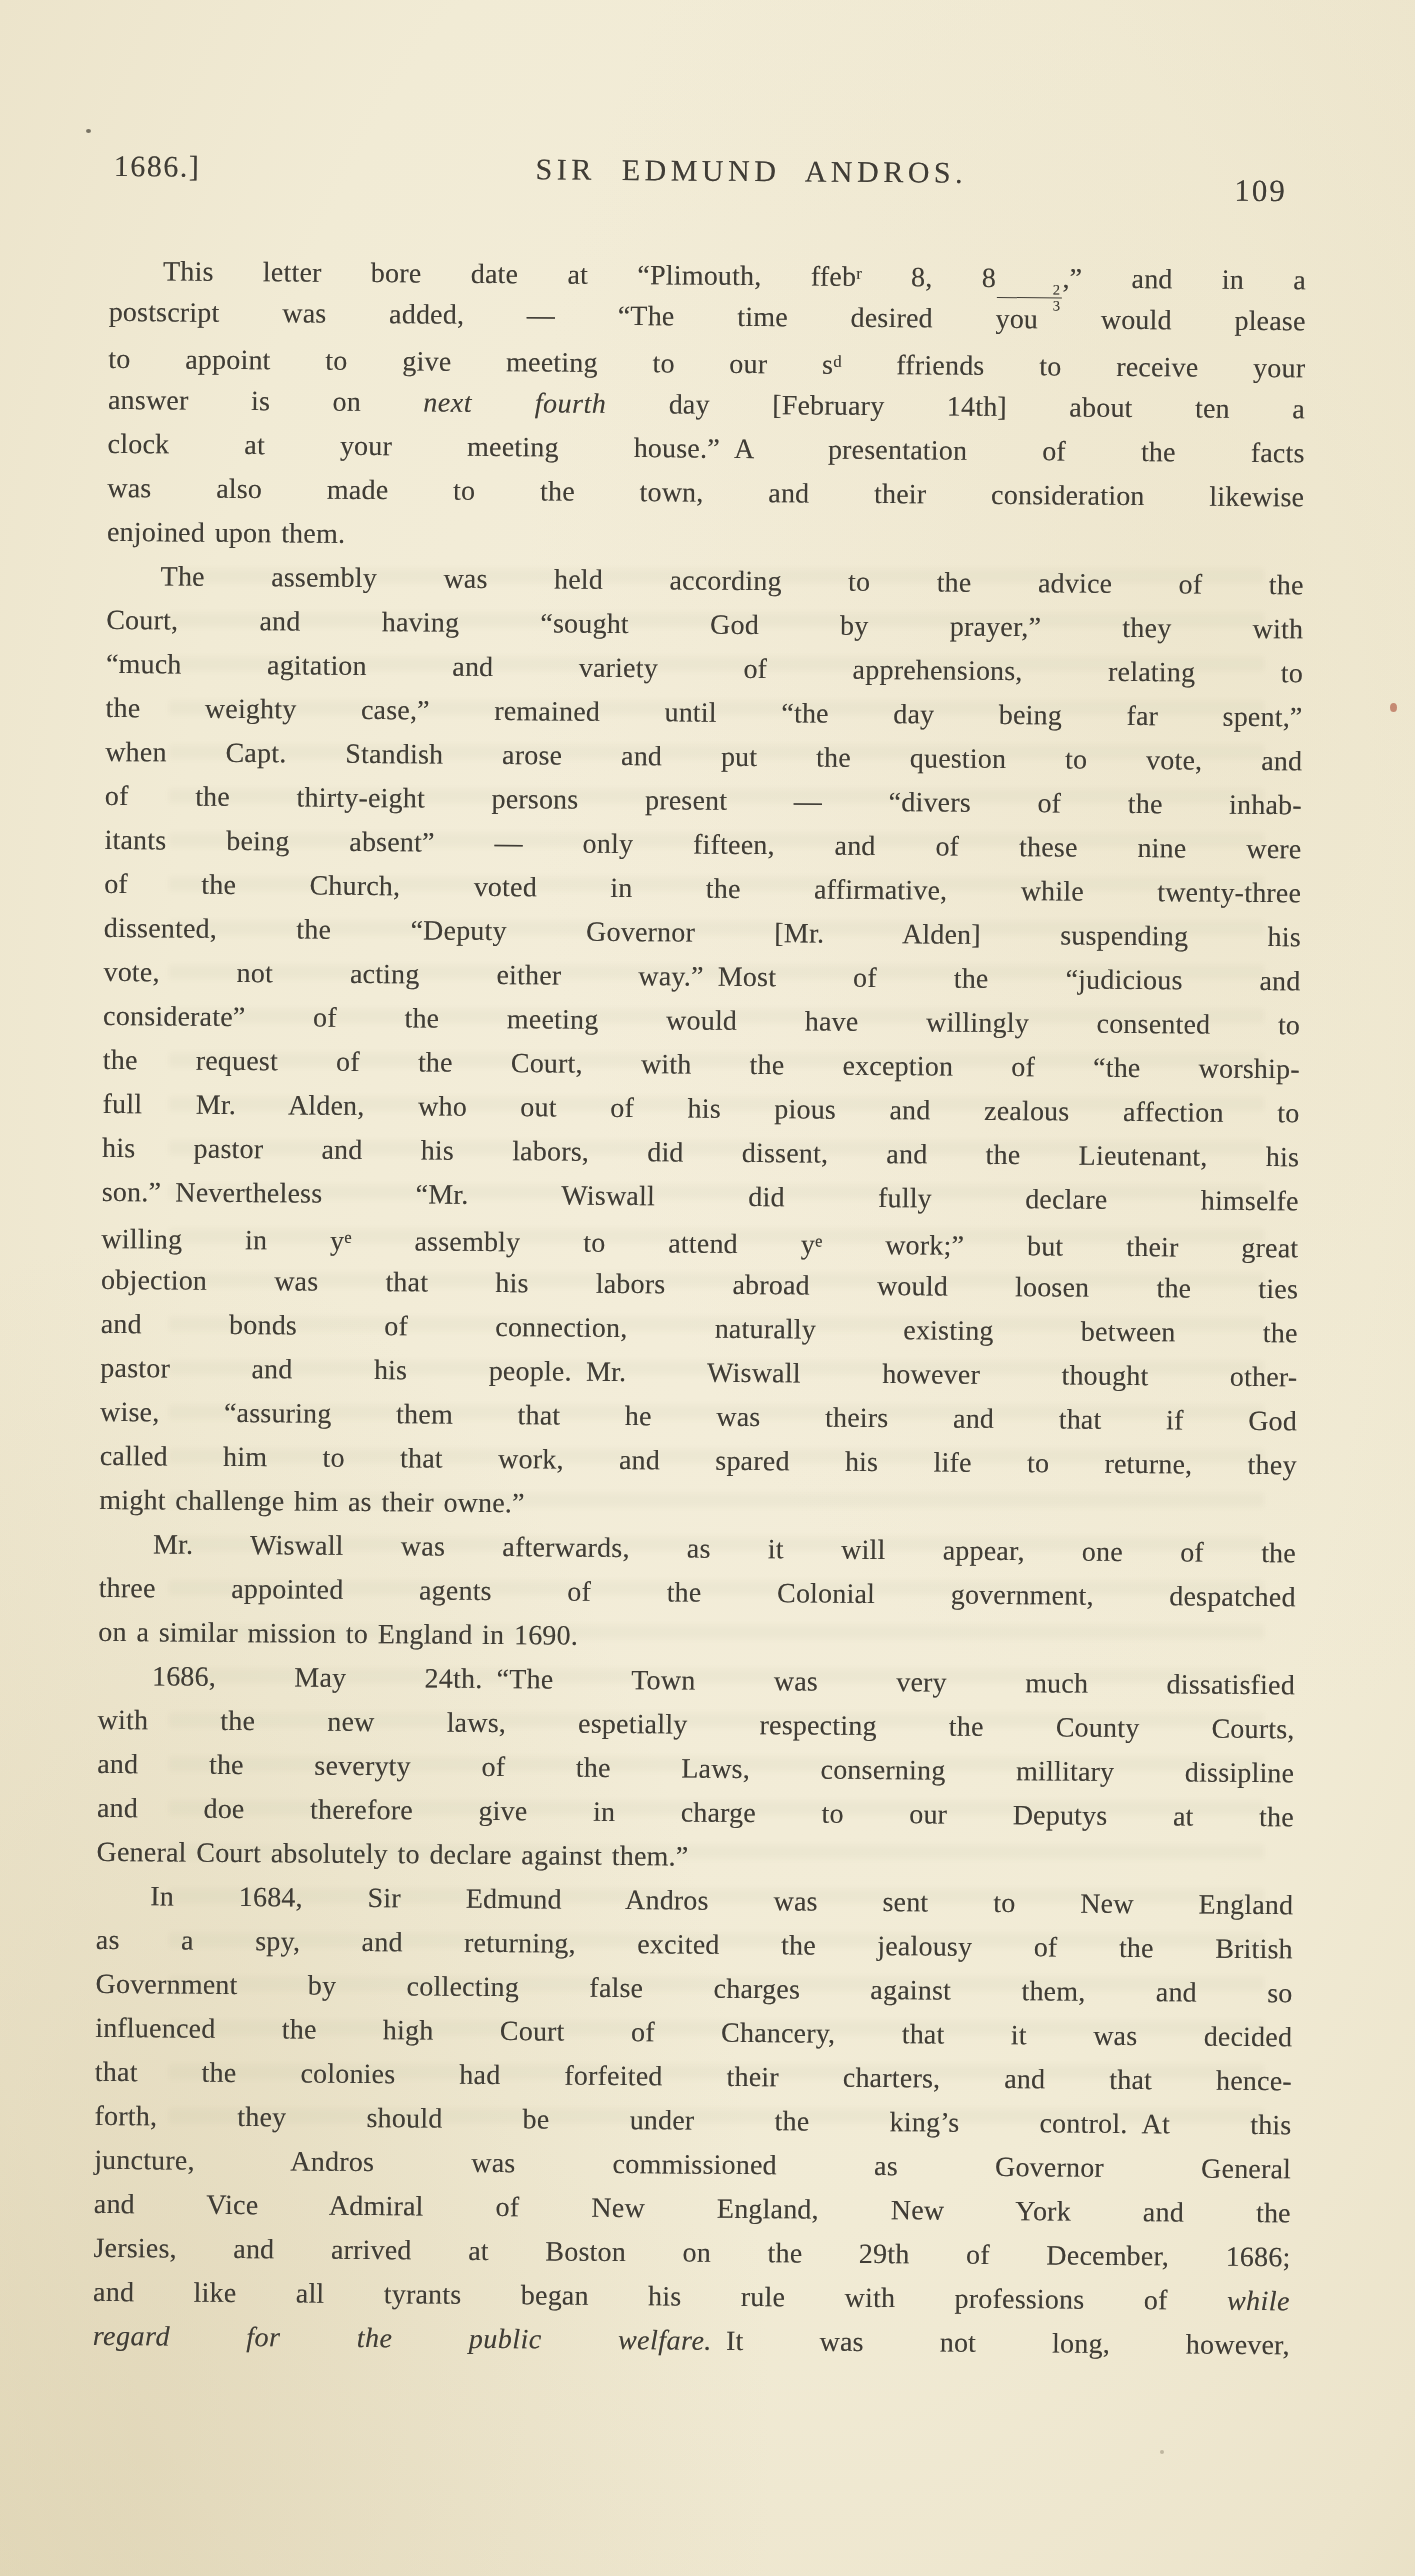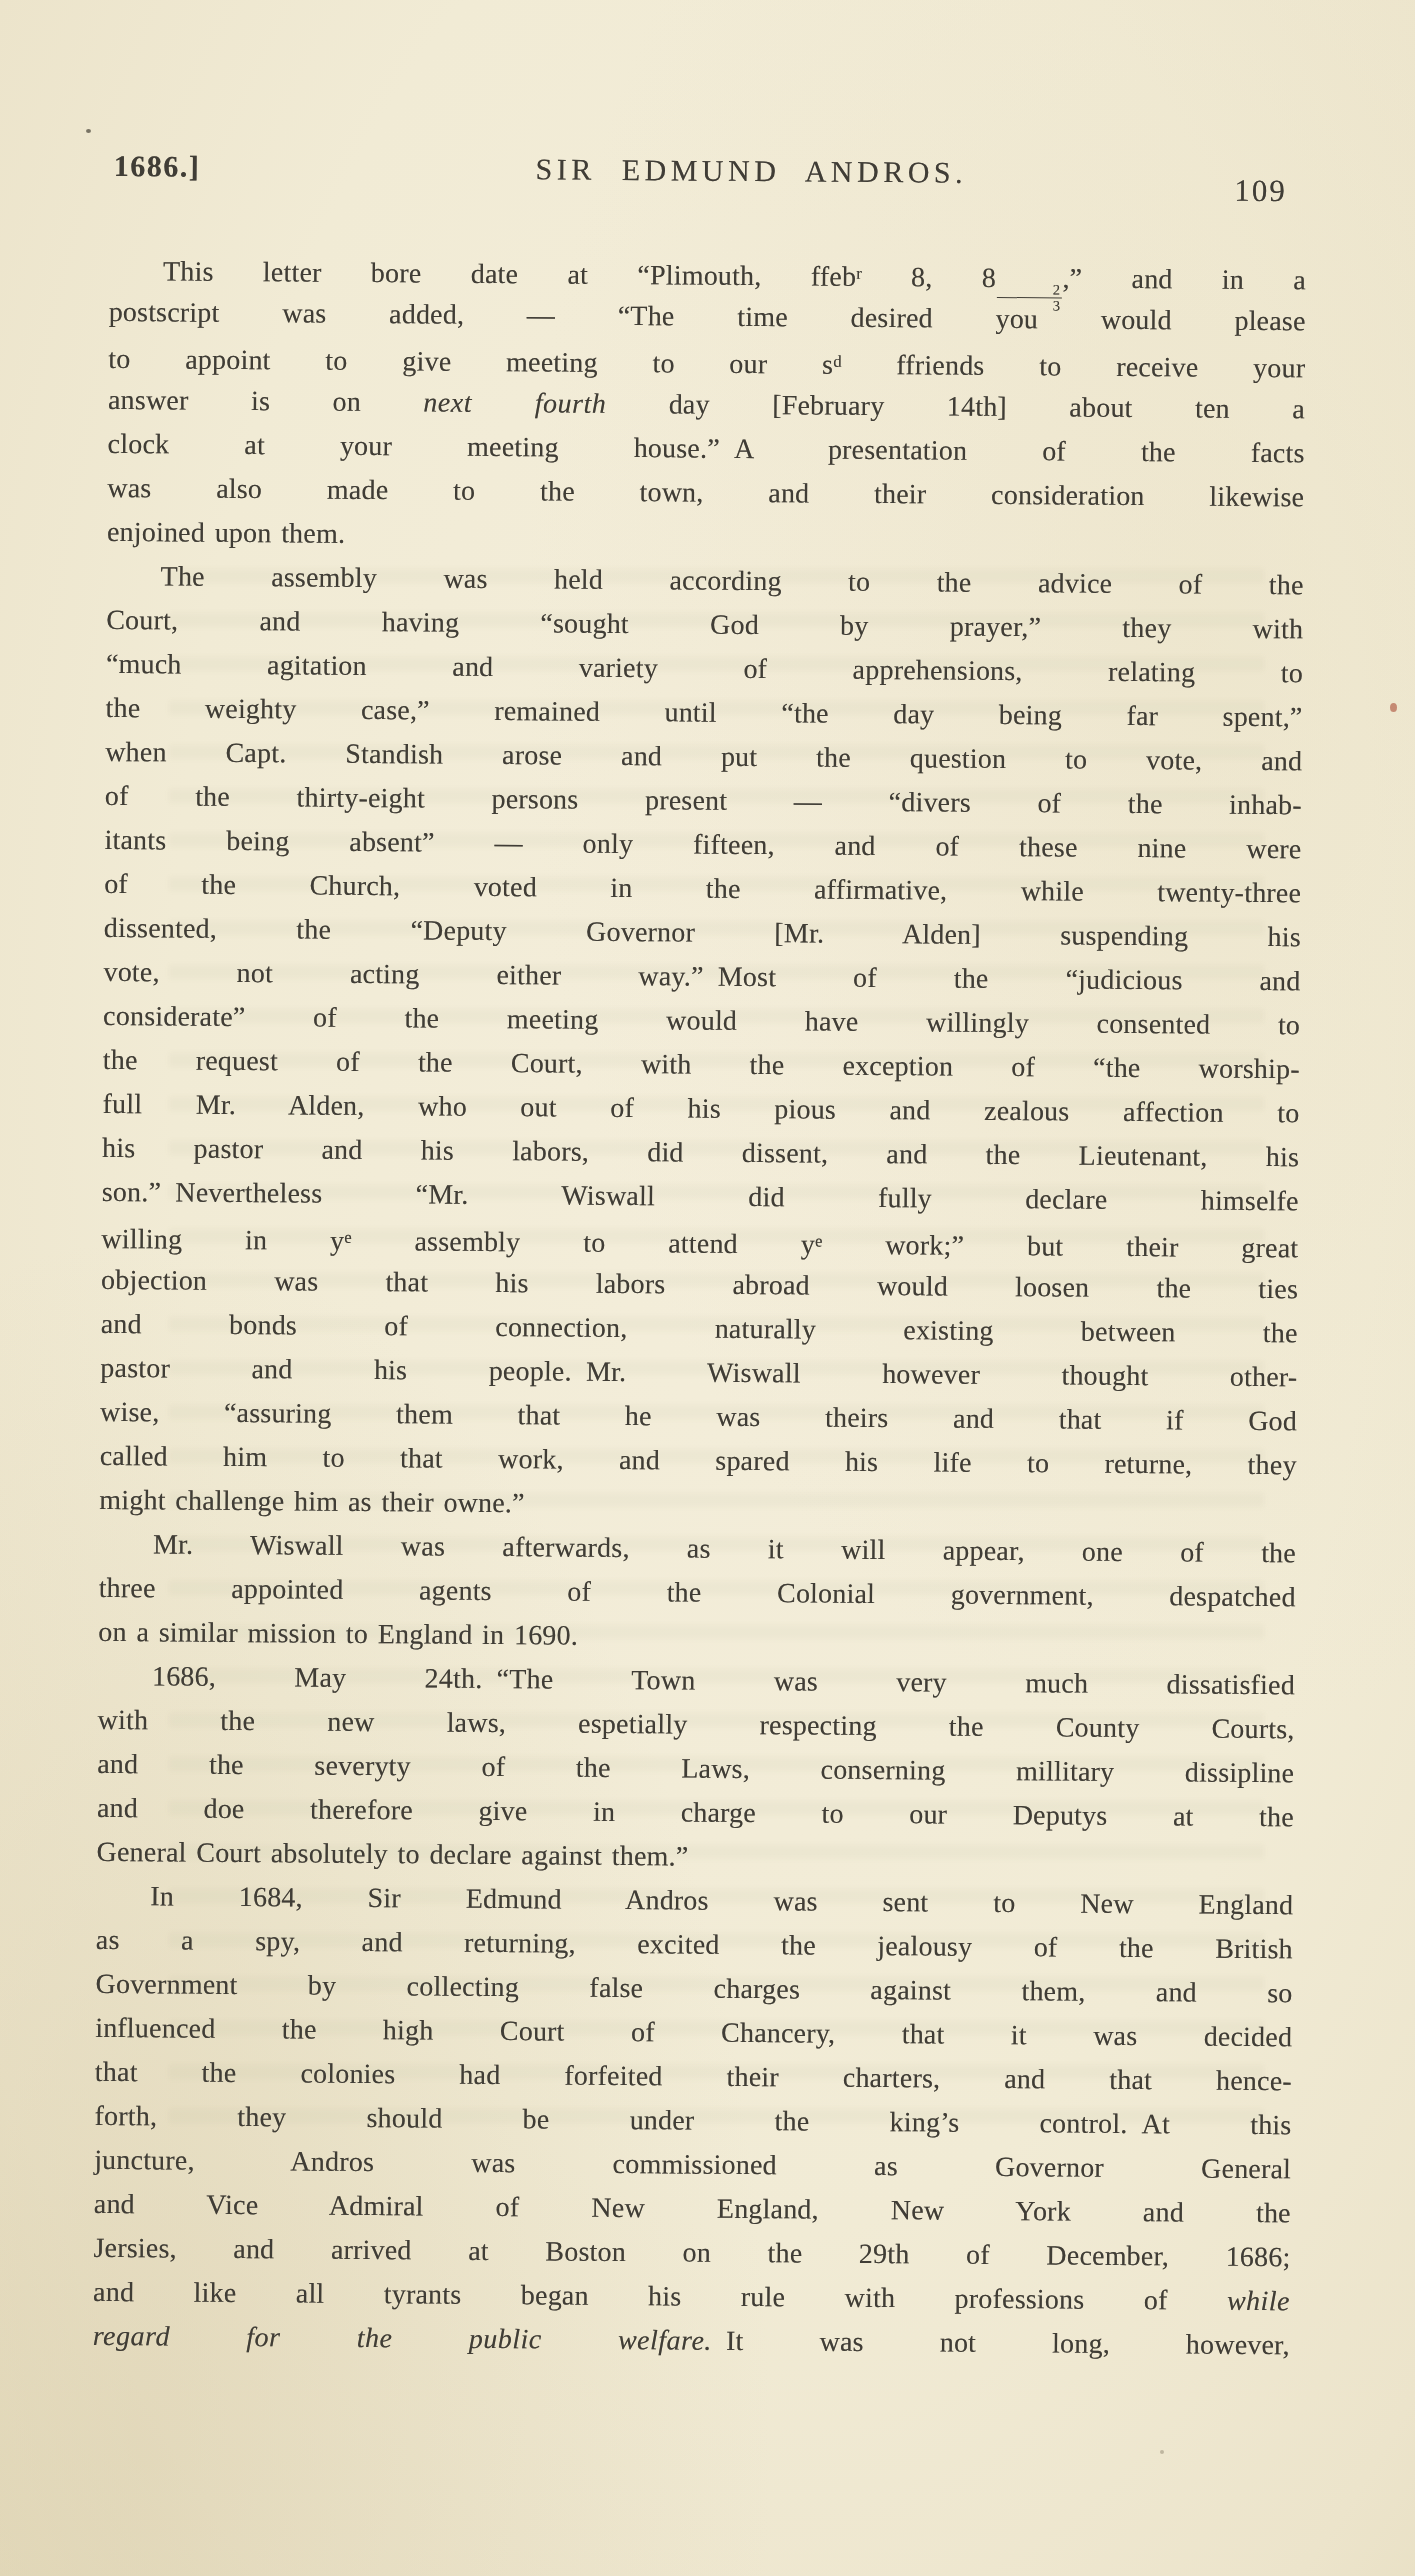--- a/index.html
+++ b/index.html
@@ -53,21 +53,20 @@
     display: flex;
     align-items: flex-start;
     font-size: 30px;
     margin-bottom: 46px;
     text-shadow: 0 0 0.5px rgba(64,61,54,0.55);
   }
   .head-left {
     padding-left: 4px;
     letter-spacing: 1.5px;
     white-space: nowrap;
-    font-weight: bold;
   }
   .head-center {
     flex: 1;
     text-align: center;
     letter-spacing: 4.5px;
     word-spacing: 14px;
     position: relative;
     left: 34px;
     white-space: nowrap;
   }

